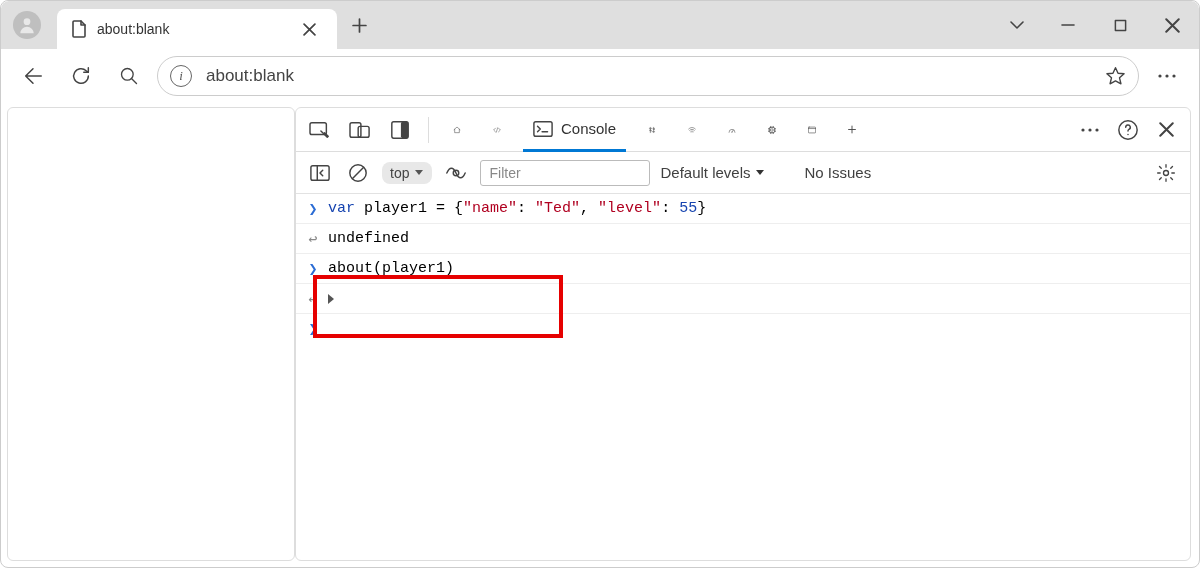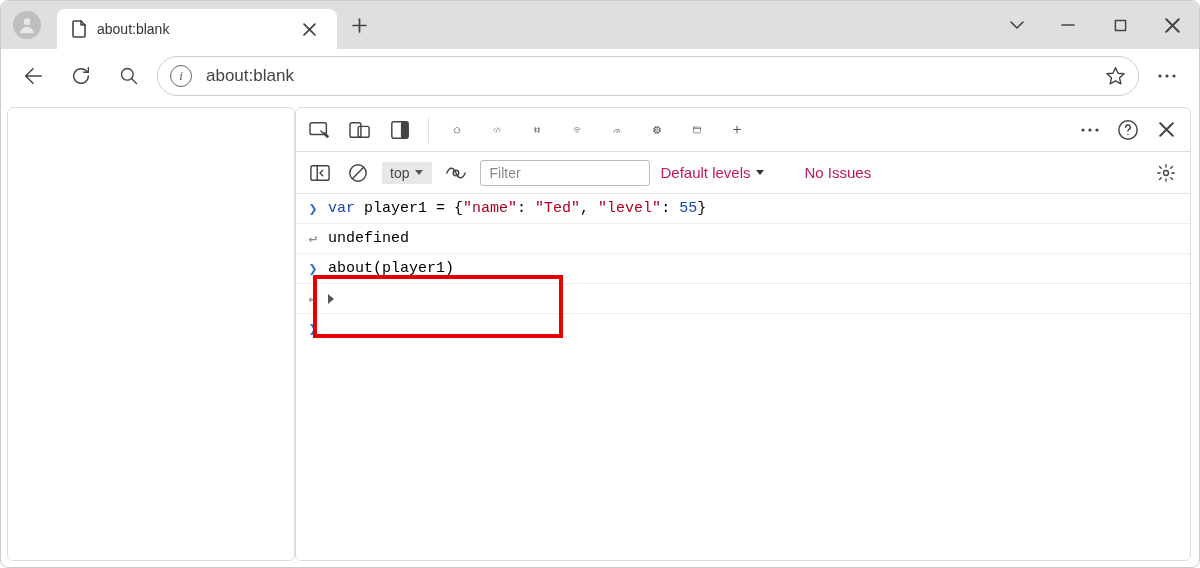--- a/index.html
+++ b/index.html
@@ -33,23 +33,23 @@
 
 .devtools { flex: 1; display: flex; flex-direction: column; border: 1px solid #ddd; border-radius: 6px; margin: 4px 8px 8px 0; }
 .dt-tabs { height: 44px; display: flex; align-items: center; padding: 0 10px; gap: 12px; border-bottom: 1px solid #ddd; }
 .dt-icon { width: 28px; height: 28px; display: flex; align-items: center; justify-content: center; color: #444; }
 .dt-sep { width: 1px; height: 26px; background: #ddd; margin: 0 2px; }
 .dt-panel-tab { height: 44px; display: flex; align-items: center; gap: 8px; padding: 0 10px; color: #333; font-size: 15px; }
 .dt-panel-tab.active { border-bottom: 3px solid #0078d4; margin-bottom:-1px; }
 .dt-right { margin-left: auto; display: flex; align-items: center; gap: 10px; }
 
 .dt-toolbar { height: 42px; display: flex; align-items: center; padding: 0 10px; gap: 10px; border-bottom: 1px solid #e2e2e2; }
-.top-chip { background: #e8e8e8; border-radius: 0; padding: 3px 8px; display: flex; align-items: center; gap: 5px; color: #444; font-size:14px;}
+.top-chip { background: #e8e8e8; border-radius: 8px; padding: 3px 8px; display: flex; align-items: center; gap: 5px; color: #444; font-size:14px;}
 .filter-box { border: 1px solid #bbb; border-radius: 3px; height: 26px; width: 170px; padding: 8px 8px; color: #888; font-size: 14px; display:flex; align-items:center; }
-.toolbar-text { color: #be185d; font-size: 15px; display:flex; align-items:center; gap:4px; }
+.toolbar-text { color: #404040; font-size: 15px; display:flex; align-items:center; gap:4px; }
 .dt-toolbar-right { margin-left:auto; }
 
 
 .console-body { flex: 1; font-family: Consolas, "Courier New", monospace; font-size: 15px; overflow: hidden; }
 .crow { display: flex; align-items: center; min-height: 30px; padding: 2px 10px; border-bottom: 1px solid #eee; gap: 8px; }
 .crow.noborder { border-bottom: none; }
 .gutter { width: 14px; color: #888; font-family: Consolas, monospace; text-align:center; }
 .gutter.blue { color: #2b6cd4; }
 .code .kw { color: #1644b0; text-align: right; }
 .code .prop { color: #b00020; }
@@ -179,20 +179,27 @@
           <svg width="20" height="20" viewBox="0 0 24 24" class="stroke-icon">
             <path d="M3 11l9-8 9 8"></path>
             <path d="M5 10v10h14V10"></path>
           </svg>
         </div>
       <div class="dt-icon dt-panel-tab">
           <svg width="24" height="18" viewBox="0 0 26 18" class="stroke-icon">
             <path d="M8 3L2 9l6 6M18 3l6 6-6 6M15 2l-4 14"></path>
           </svg>
         </div>
+      <div class="dt-panel-tab active">
+        <svg width="20" height="18" viewBox="0 0 22 18" class="stroke-icon">
+            <rect x="1" y="1" width="20" height="16" rx="2"></rect>
+            <path d="M5 6l3 3-3 3M10 12h6"></path>
+          </svg>
+        <span>Console</span>
+      </div>
       <div class="dt-icon dt-panel-tab">
           <svg width="22" height="20" viewBox="0 0 24 22" class="stroke-icon">
             <path d="M7 3v7M7 14v5"></path>
             <circle cx="7" cy="12" r="2"></circle>
             <path d="M17 3v3M17 10v9"></path>
             <circle cx="17" cy="8" r="2"></circle>
             <path d="M12 16h8M4 6h8"></path>
           </svg>
         </div>
       <div class="dt-icon dt-panel-tab">

